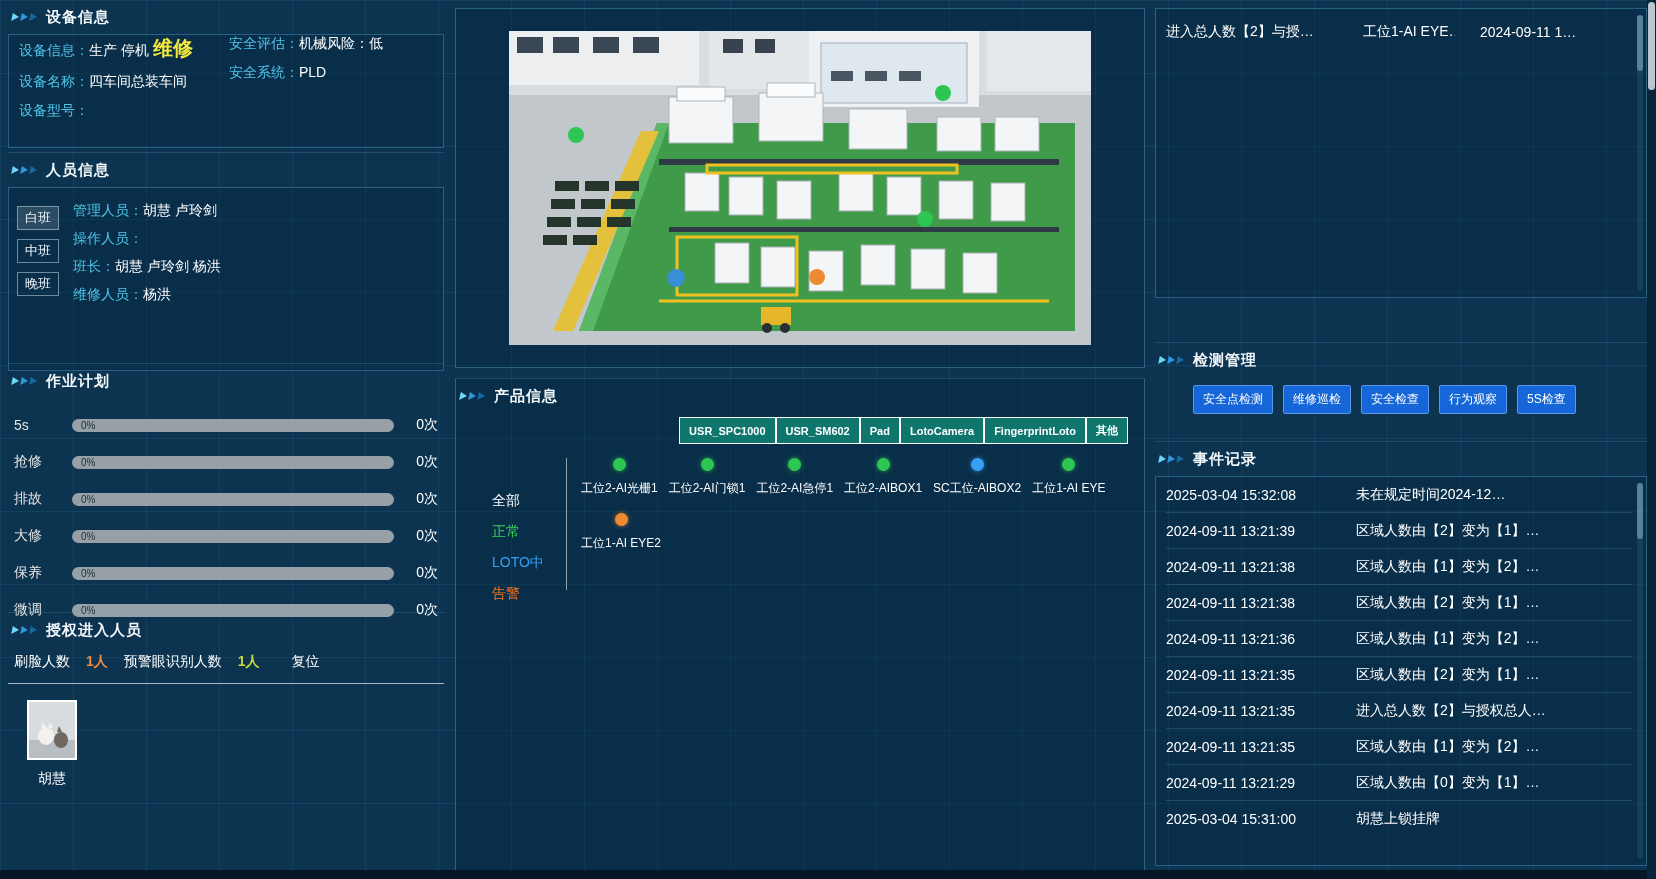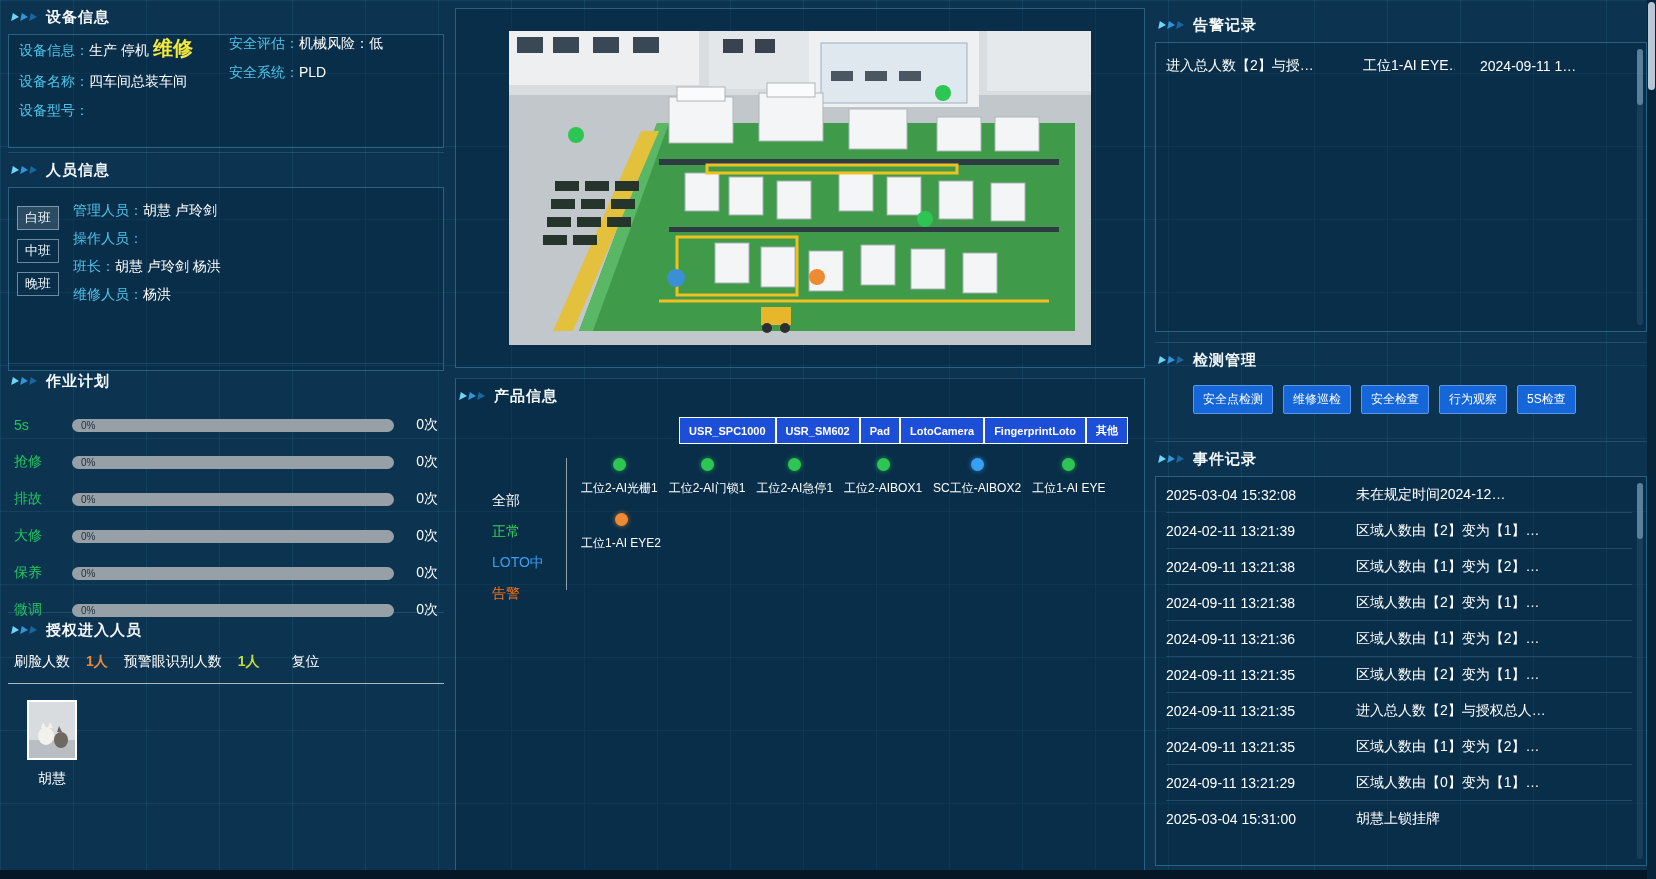--- a/index.html
+++ b/index.html
@@ -46,42 +46,42 @@
   .shifts{width:48px;display:flex;flex-direction:column;gap:9px;margin-top:4px;}
   .shift{width:40px;height:22px;line-height:22px;text-align:center;font-size:13px;border:1px solid rgba(190,215,230,.55);color:#eef5f9;cursor:pointer;}
   .shift-active{background:rgba(255,255,255,.14);}
   .pfields{flex:1;padding-left:8px;}
   .pfields .fld{margin-bottom:10px;}
 
   
   #p-workplan{height:248px;}
   .wp-body{padding:18px 6px 0 6px;}
   .wp-row{display:flex;align-items:center;margin-bottom:19px;}
-  .wp-label{width:58px;font-size:14px;color:#22c55e;}
+  .wp-label{width:58px;font-size:14px;color:#e5e5e5;}
   .bar-track{flex:1;height:13px;background:#98a0a7;border-radius:7px;position:relative;}
   .bar-pct{position:absolute;left:9px;top:0;font-size:10px;line-height:13px;color:#20303b;}
   .wp-count{width:44px;text-align:right;font-size:14px;}
 
   
   #p-authorized{height:253px;}
   .auth-head{display:flex;align-items:center;gap:16px;padding:6px 4px 12px 6px;border-bottom:1px solid rgba(255,255,255,.65);font-size:14px;width:426px;}
   .count-orange{color:#f08a3a;font-weight:bold;}
   .count-yellow{color:#c8d93a;font-weight:bold;}
   .reset{margin-left:16px;cursor:pointer;}
   .auth-body{padding:16px 0 0 14px;}
   .person-card{width:60px;text-align:center;cursor:pointer;}
   .photo{width:46px;height:56px;border:2px solid #fff;background:#d9dcdf;margin:0 auto;}
   .person-name{margin-top:10px;font-size:14px;}
 
   
   #p-view{height:358px;display:flex;align-items:center;justify-content:center;}
   .factory-img{width:582px;height:314px;cursor:grab;}
   #p-product{height:496px;margin-top:10px;}
   .prod-buttons{display:flex;justify-content:flex-end;margin:4px 16px 0 0;}
-  .pbtn{background:#1d4ed8;border:1px solid #fff;color:#fff;font-size:11px;font-weight:bold;padding:5px 9px;cursor:pointer;font-family:inherit;white-space:nowrap;}
+  .pbtn{background:#0f766e;border:1px solid #fff;color:#fff;font-size:11px;font-weight:bold;padding:5px 9px;cursor:pointer;font-family:inherit;white-space:nowrap;}
   .prod-body{display:flex;margin-top:14px;}
   .filters{width:60px;padding-left:36px;display:flex;flex-direction:column;gap:13px;padding-top:6px;margin-top:28px;}
   .filter{font-size:14px;cursor:pointer;white-space:nowrap;}
   .f-white{color:#ffffff;}
   .f-green{color:#3ecf57;}
   .f-blue{color:#37a0f4;}
   .f-orange{color:#f97316;}
   .vline{width:1px;background:rgba(255,255,255,.55);margin:0 14px;height:132px;}
   .items{flex:1;}
   .items-row{display:flex;column-gap:11px;margin-bottom:16px;}
@@ -417,28 +417,20 @@
           </div>
         </div>
       </div>
     </div>
   </div>
 </div>
 
 <div class="col col-right">
 
   <div class="panel" id="p-alarm" style="margin-top:8px;">
-    <div class="panel-header">
-      <span class="chev">
-          <i></i>
-          <i></i>
-          <i></i>
-        </span>
-      <span class="panel-title">告警记录</span>
-    </div>
     <div class="box alarm-body">
       <div class="alarm-row">
         <span class="a-text">进入总人数【2】与授…</span>
         <span class="a-dev">工位1-AI EYE…</span>
         <span class="a-time">2024-09-11 1…</span>
       </div>
       <div class="mini-scroll">
           <div class="thumb"></div>
         </div>
     </div>
@@ -470,21 +462,21 @@
           <i></i>
         </span>
       <span class="panel-title">事件记录</span>
     </div>
     <div class="box events-body">
       <div class="ev-row">
         <span class="ev-time">2025-03-04 15:32:08</span>
         <span class="ev-text">未在规定时间2024-12…</span>
       </div>
       <div class="ev-row">
-        <span class="ev-time">2024-02-11 13:21:39</span>
+        <span class="ev-time">2024-09-11 13:21:39</span>
         <span class="ev-text">区域人数由【2】变为【1】…</span>
       </div>
       <div class="ev-row">
         <span class="ev-time">2024-09-11 13:21:38</span>
         <span class="ev-text">区域人数由【1】变为【2】…</span>
       </div>
       <div class="ev-row">
         <span class="ev-time">2024-09-11 13:21:38</span>
         <span class="ev-text">区域人数由【2】变为【1】…</span>
       </div>

